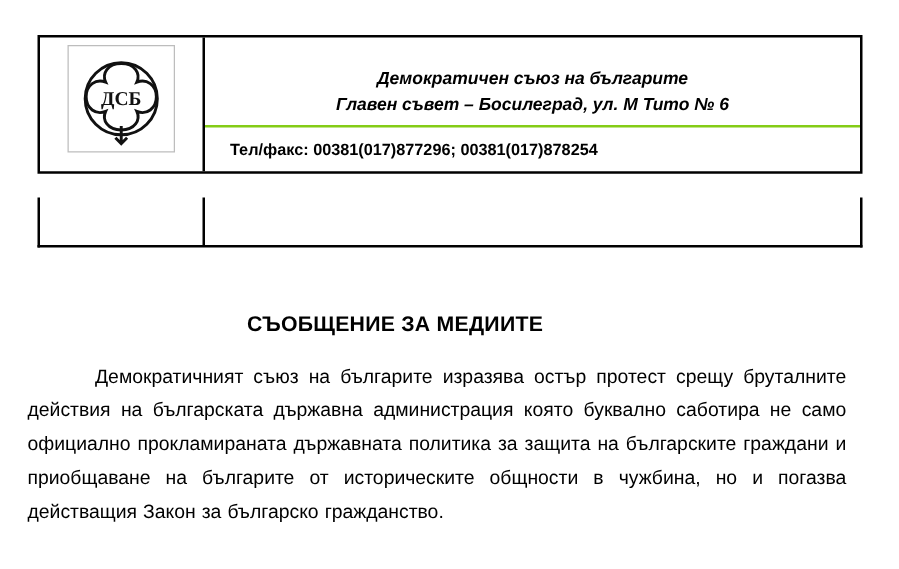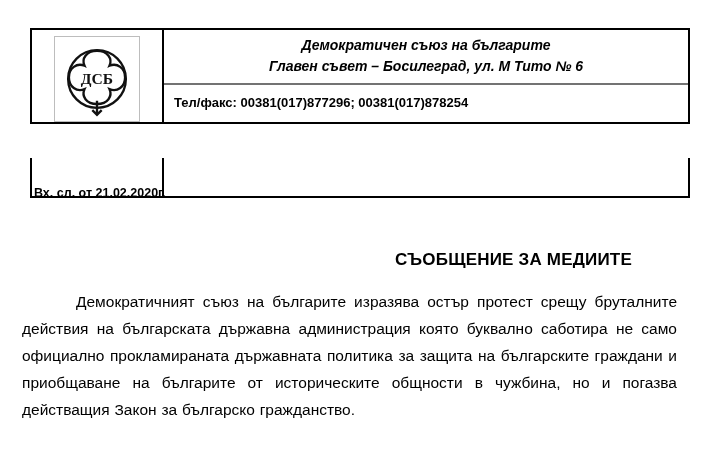--- a/index.html
+++ b/index.html
@@ -49,42 +49,43 @@
     display: flex;
     align-items: center;
     justify-content: center;
   }
   .right-cells {
     flex: 1;
     display: flex;
     flex-direction: column;
   }
   .title-cell {
-    border-bottom: 2px solid #737373;
+    border-bottom: 2px solid #84cc16;
     box-sizing: border-box;
     height: 55px;
     display: flex;
     flex-direction: column;
     align-items: center;
     justify-content: center;
     padding: 2px 8px 4px 8px;
+    margin-top: 17px;
   }
   .title-line {
     font-weight: bold;
     font-style: italic;
     font-size: 14px;
     line-height: 21px;
     text-align: center;
     white-space: nowrap;
   }
   .phone-cell {
     height: 35px;
     display: flex;
     align-items: center;
-    padding-left: 10px;
+    padding-left: 20px;
     box-sizing: border-box;
   }
   .phone-text {
     font-weight: bold;
     font-size: 13px;
   }
 
   
   .incoming {
     position: absolute;
@@ -93,21 +94,21 @@
     font-size: 12.5px;
     font-weight: bold;
   }
 
   
   .doc-heading {
     position: absolute;
     left: 0;
     top: 250px;
     width: 632px;
-    text-align: right;
+    text-align: center;
     font-size: 17px;
     font-weight: bold;
     letter-spacing: 0.2px;
   }
 
   
   .body-text {
     position: absolute;
     left: 22px;
     top: 288px;
@@ -149,19 +150,18 @@
         <span class="phone-text">Тел/факс: 00381(017)877296; 00381(017)878254</span>
       </div>
     </div>
   </div>
 
   <div class="letterhead" style="top: 158px; border-top: none; height: 40px;">
     <div class="logo-cell" style="border-right: 2px solid #000; padding: 0;"></div>
     <div class="right-cells"></div>
   </div>
 
-  <div class="incoming">Вх. сл. от 21.02.2020г.</div>
 
   <div class="doc-heading">СЪОБЩЕНИЕ ЗА МЕДИИТЕ</div>
 
   <div class="body-text">Демократичният съюз на българите изразява остър протест срещу бруталните действия на българската държавна администрация която буквално саботира не само официално прокламираната държавната политика за защита на българските граждани и приобщаване на българите от историческите общности в чужбина, но   и погазва действащия Закон за българско гражданство.</div>
 
 </div>
 
 </body></html>

